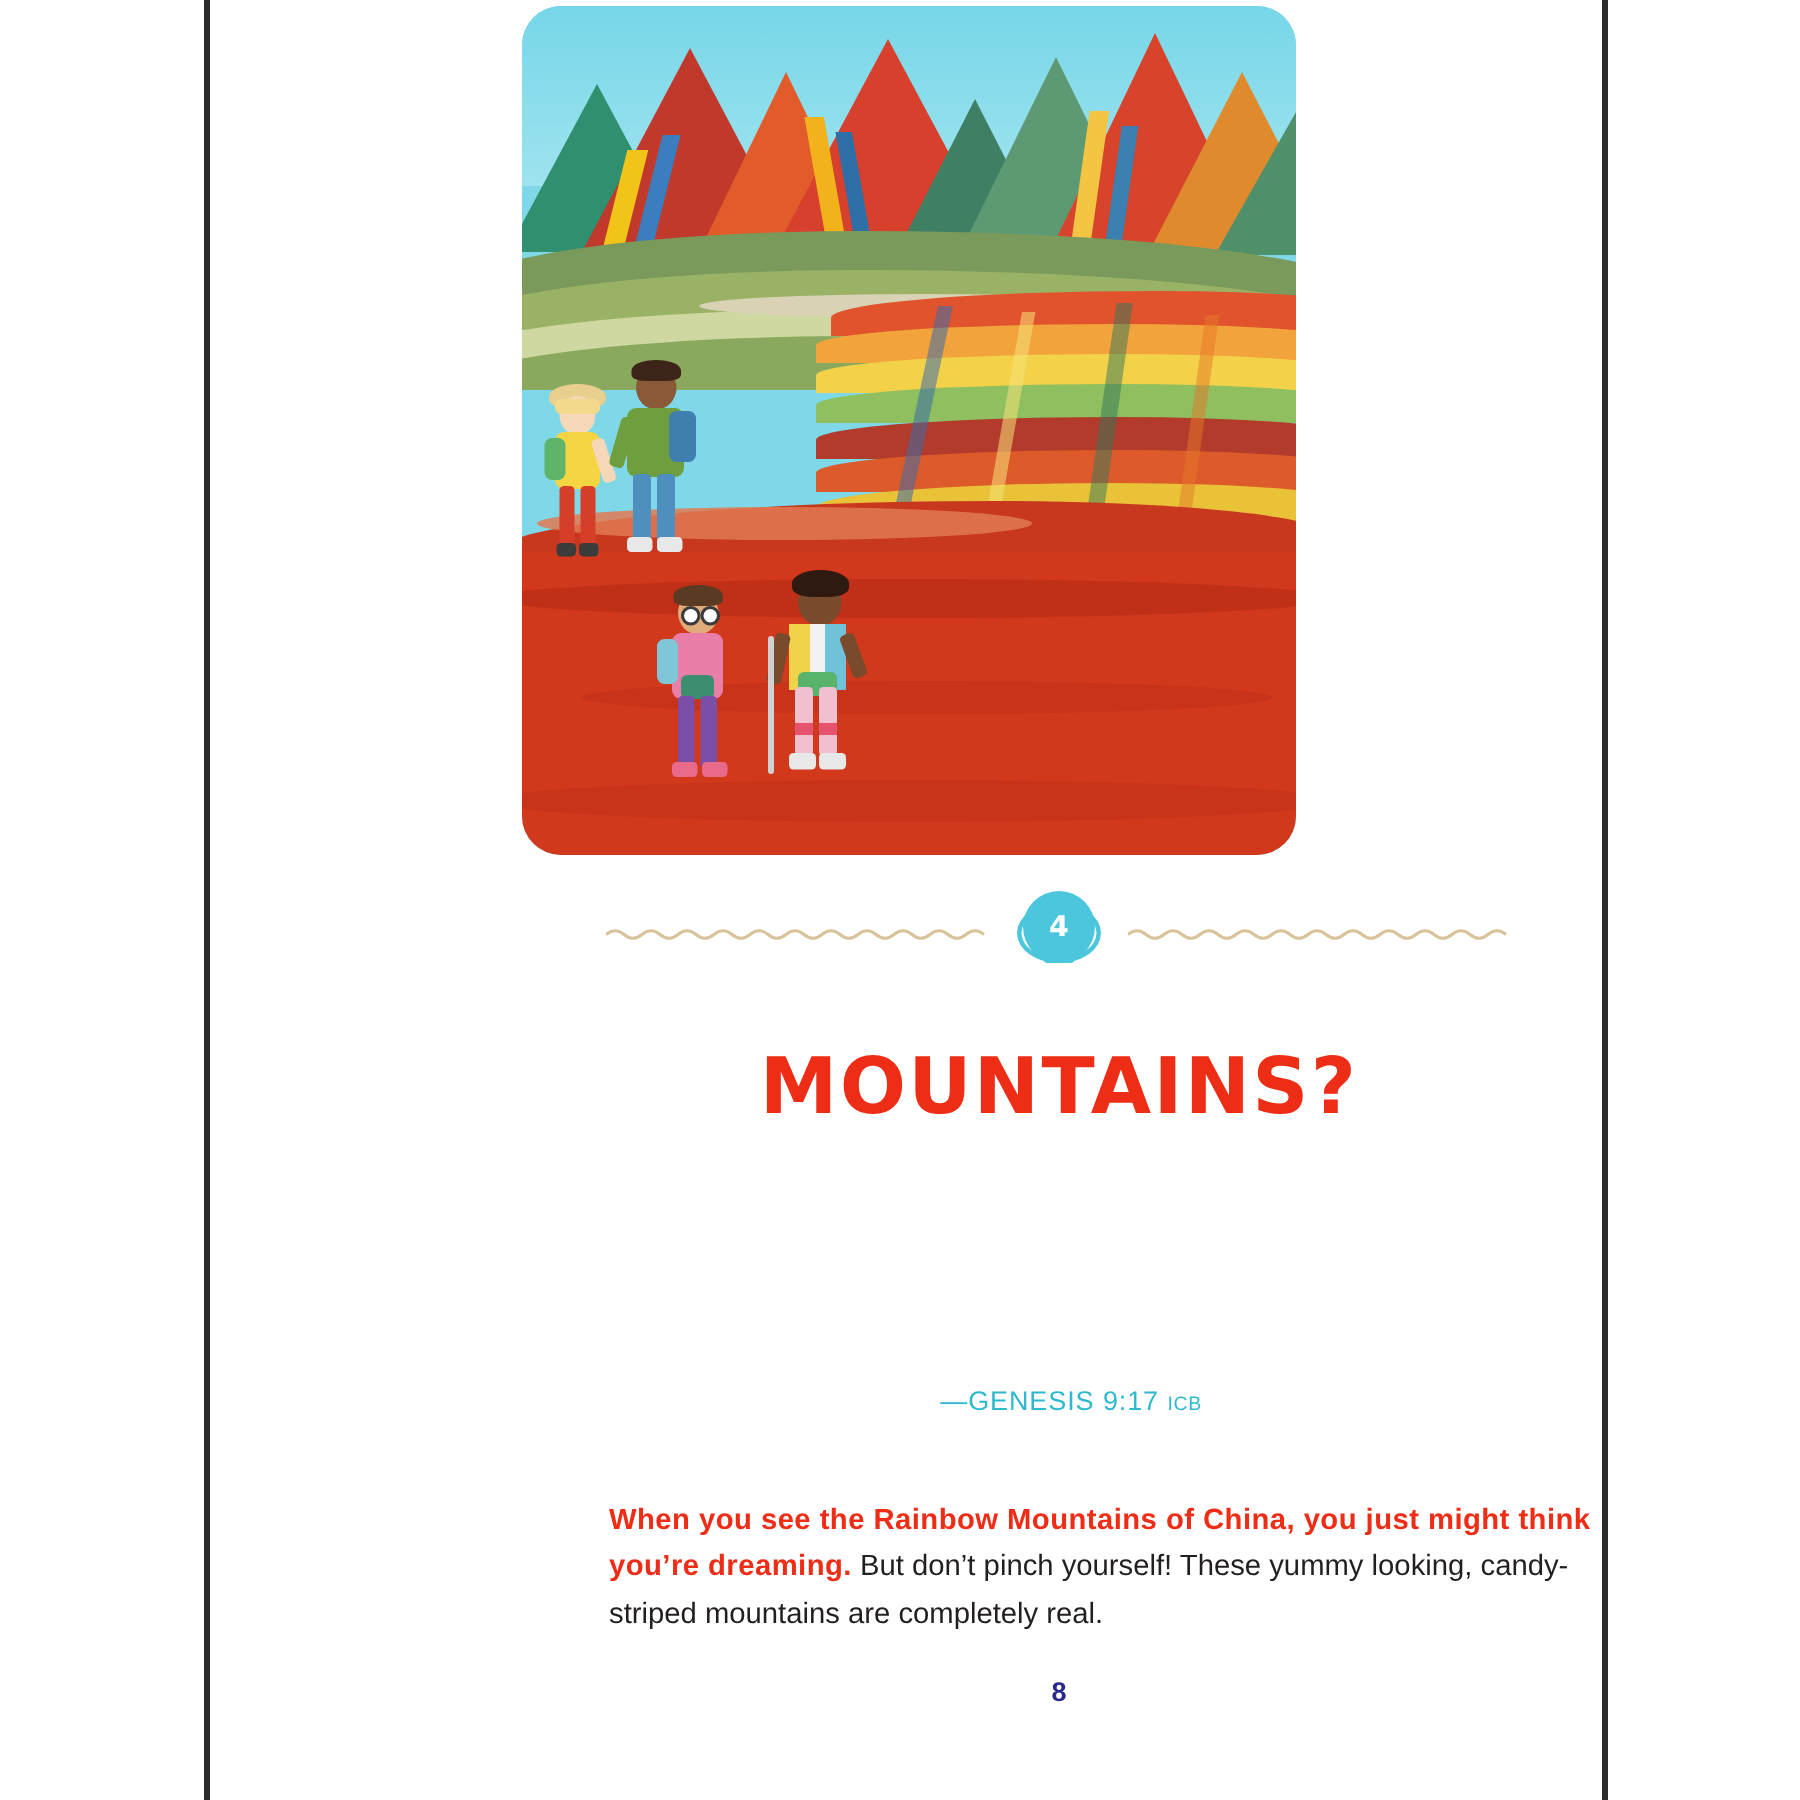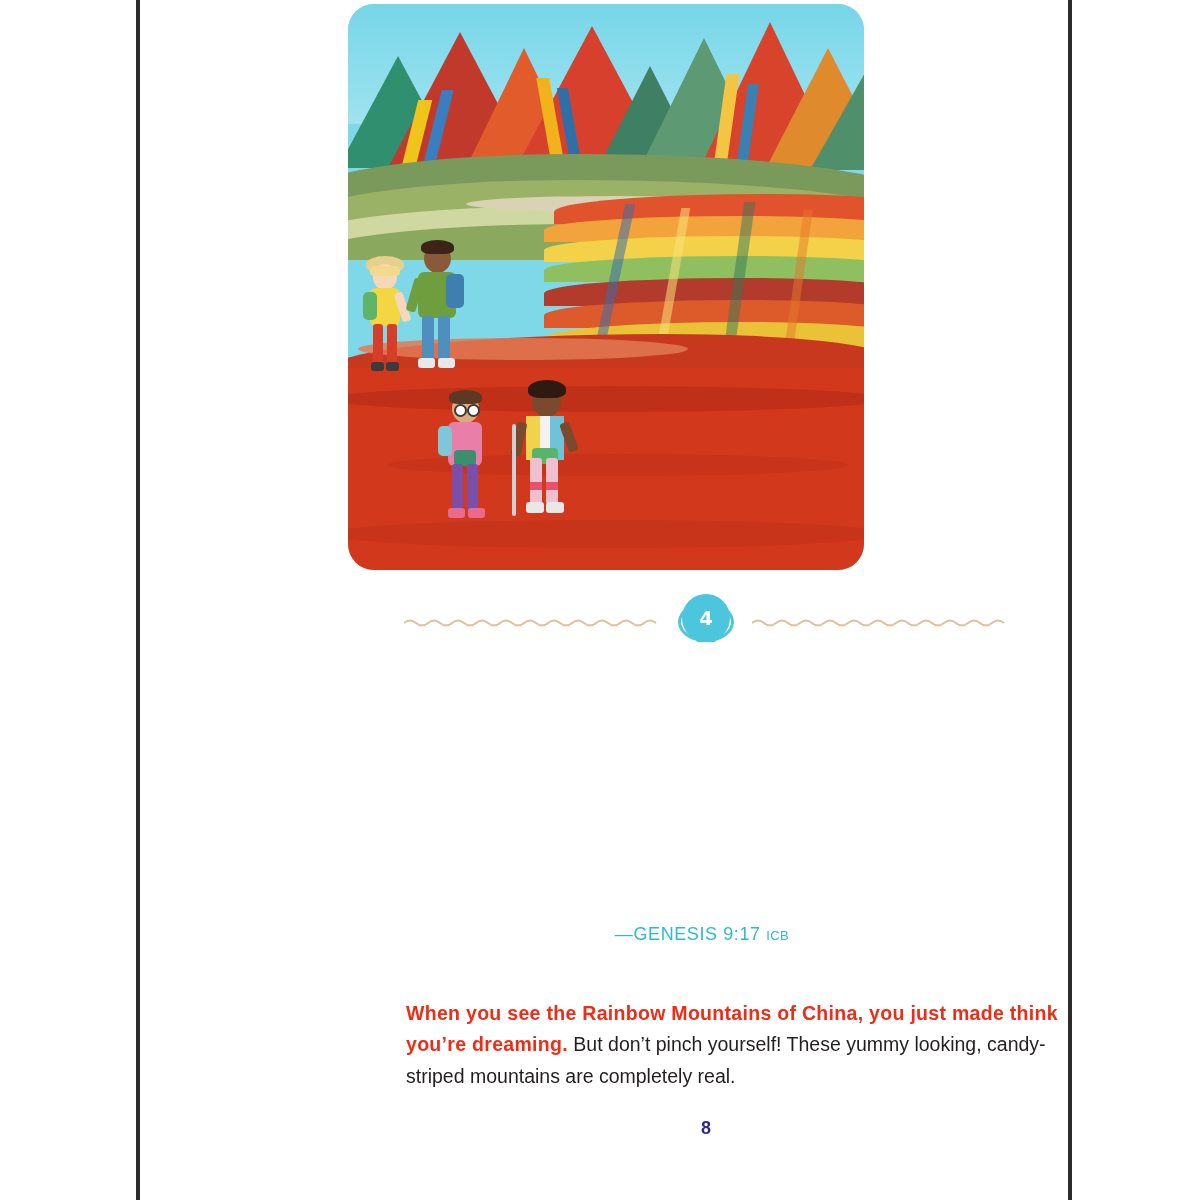--- a/index.html
+++ b/index.html
@@ -172,21 +172,21 @@
     top: 812px;
     width: 636px;
     text-align: center;
     color: #2fb9cf;
     font-family: "Liberation Sans", sans-serif;
     font-size: 21.5px;
     line-height: 1.52;
   }
   .verse-ref {
     position: absolute;
-    left: 244px;
+    left: 256px;
     top: 924px;
     width: 636px;
     text-align: center;
     color: #2fb9cf;
     font-family: "Liberation Sans", sans-serif;
     font-size: 18px;
     letter-spacing: 0.6px;
   }
   .verse-ref .icb {
     font-size: 13px;
@@ -364,27 +364,28 @@
         <div class="globe-stand"></div>
         <div class="globe-num">4</div>
       </div>
 
       <svg class="squiggle right" viewBox="0 0 256 10" preserveAspectRatio="none">
         <path d="M0 5 Q 6 0 12 5 T 24 5 T 36 5 T 48 5 T 60 5 T 72 5 T 84 5 T 96 5 T 108 5 T 120 5 T 132 5 T 144 5 T 156 5 T 168 5 T 180 5 T 192 5 T 204 5 T 216 5 T 228 5 T 240 5 T 252 5" fill="none" stroke="#d8c39a" stroke-width="2"></path>
       </svg>
     </div>
 
     <h1 class="title">
+      <span class="l2">MOUNTAINS?</span>
     </h1>
 
     <div class="verse-ref">
       <span>—GENESIS 9:17</span>
       <span class="icb">ICB</span>
     </div>
 
     <p class="body-copy">
-      <span class="lead">When you see the Rainbow Mountains of China, you just made think you’re dreaming.</span><span> But don’t pinch yourself! These yummy looking, candy-striped mountains are completely real.</span>
+      <span class="lead">When you see the Rainbow Mountains of China, you just might think you’re dreaming.</span><span> But don’t pinch yourself! These yummy looking, candy-striped mountains are completely real.</span>
     </p>
 
     <div class="folio">8</div>
 
   </div>
 </div>
 
 </body></html>

